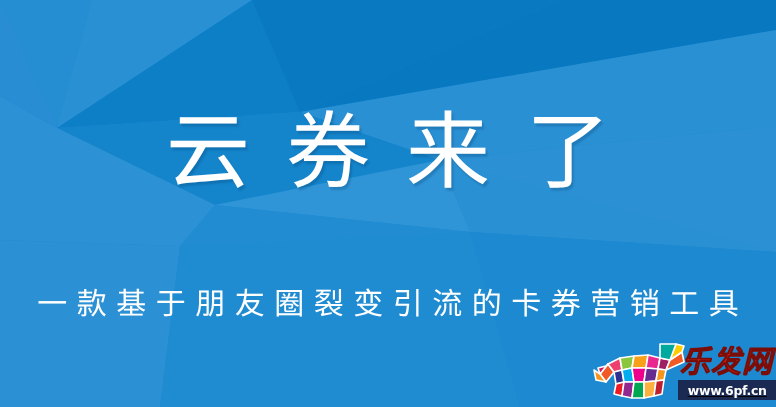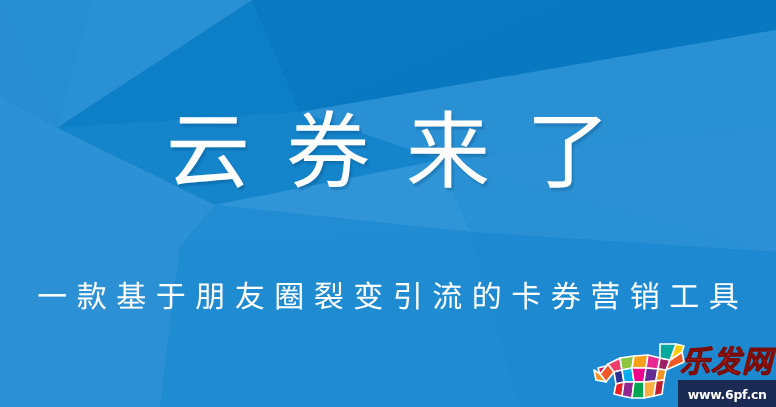--- a/index.html
+++ b/index.html
@@ -45,21 +45,21 @@
     font-weight: 400;
     letter-spacing: 36px;
     text-indent: 36px;
     white-space: nowrap;
     text-shadow: 2px 3px 2px rgba(8, 70, 115, 0.28);
     font-family: "DejaVu Sans", "Liberation Sans", sans-serif;
   }
   #subtitle {
     position: absolute;
     left: 0;
-    top: 278px;
+    top: 285px;
     width: 776px;
     text-align: center;
     color: #ffffff;
     font-size: 30px;
     line-height: 38px;
     font-weight: 400;
     letter-spacing: 9.5px;
     text-indent: 9.5px;
     white-space: nowrap;
     font-family: "DejaVu Sans", "Liberation Sans", sans-serif;
@@ -83,25 +83,26 @@
     left: 86px;
     top: 4px;
     width: 98px;
     height: 44px;
   }
   #url-bar {
     position: absolute;
     left: 86px;
     top: 44px;
     width: 98px;
-    height: 28px;
+    height: 20px;
     background: #1a2a52;
     display: flex;
     align-items: center;
     justify-content: center;
+    text-decoration: underline;
   }
   #url-text {
     color: #ffffff;
     font-size: 13px;
     font-weight: 700;
     letter-spacing: -0.3px;
     font-family: "DejaVu Sans", "Liberation Sans", sans-serif;
     transform: scaleX(0.96);
   }
 </style>

